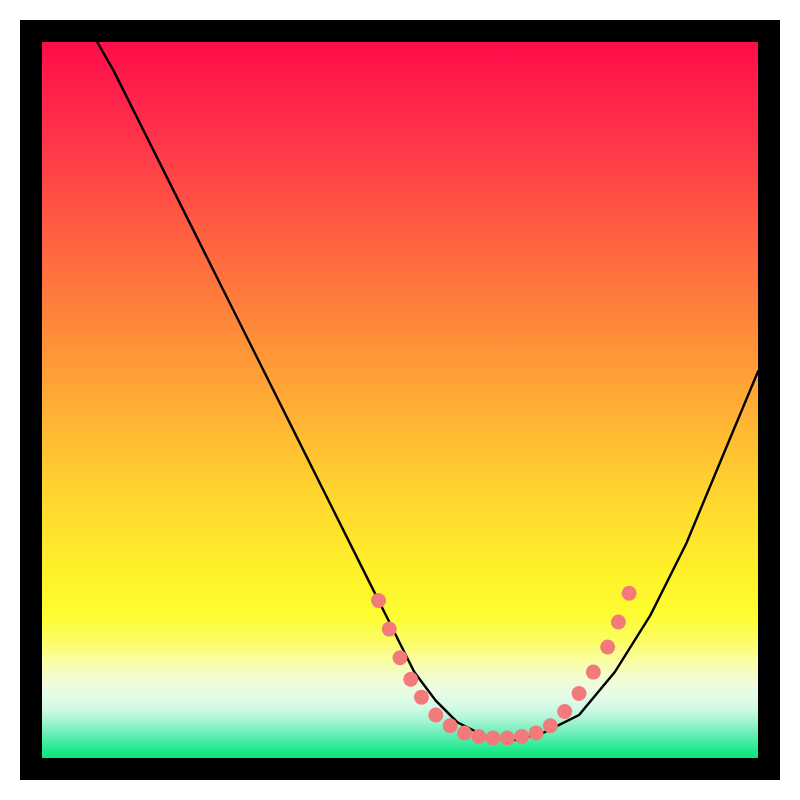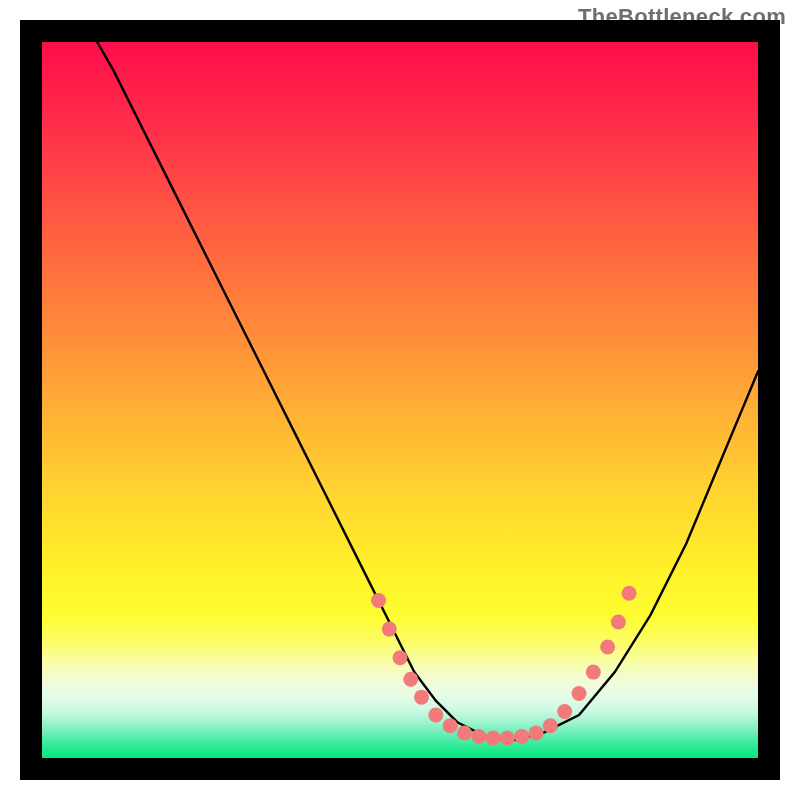--- a/index.html
+++ b/index.html
@@ -65,21 +65,20 @@
     font-weight: 600;
     letter-spacing: 0.3px;
     color: #6e6e6e;
     user-select: none;
   }
 </style>
 </head>
 <body>
 
 <div class="stage">
-  <div class="watermark">TheBottleneck.com</div>
 
   <div class="plot-frame">
     <div class="gradient-bg"></div>
     <svg class="curve" viewBox="0 0 716 716" preserveAspectRatio="none">
       <path id="curve-path" fill="none" stroke="#000000" stroke-width="2.4" stroke-linecap="round" d="M42.96 -21.48 L71.60 28.64 L107.40 100.24 L143.20 171.84 L179.00 243.44 L214.80 315.04 L250.60 386.64 L286.40 458.24 L322.20 529.84 L343.68 572.80 L358.00 601.44 L372.32 630.08 L393.80 658.72 L415.28 680.20 L443.92 694.52 L472.56 698.10 L501.20 690.94 L537.00 673.04 L572.80 630.08 L608.60 572.80 L644.40 501.20 L680.20 415.28 L716.00 329.36"></path>
       <g id="markers">
           <circle cx="336.52" cy="558.48" r="7.5" fill="#f27a7a"></circle>
           <circle cx="347.26" cy="587.12" r="7.5" fill="#f27a7a"></circle>
           <circle cx="358.00" cy="615.76" r="7.5" fill="#f27a7a"></circle>
           <circle cx="368.74" cy="637.24" r="7.5" fill="#f27a7a"></circle>

